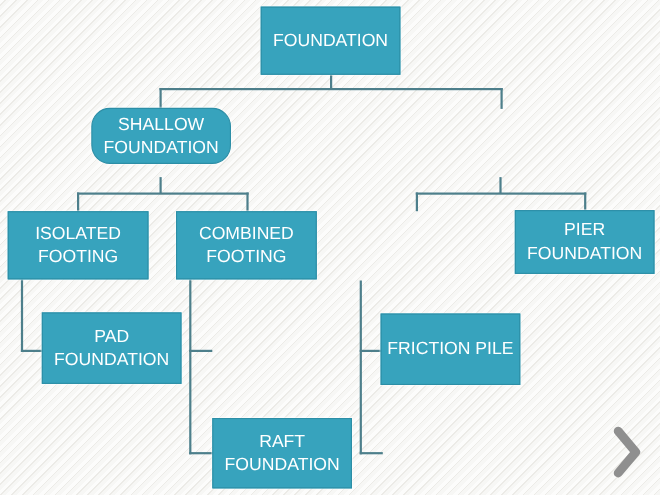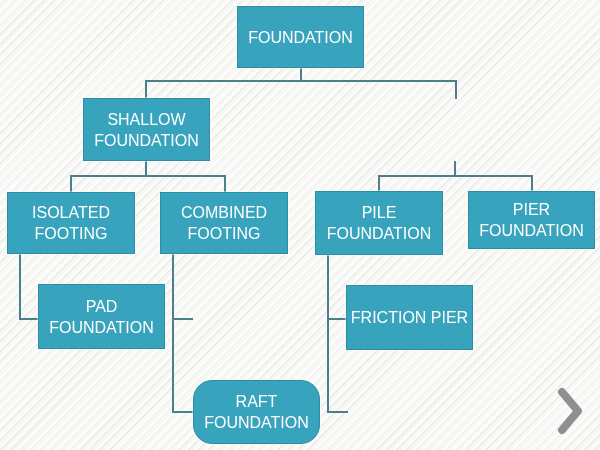--- a/index.html
+++ b/index.html
@@ -30,30 +30,30 @@
     align-items: center;
     justify-content: center;
     text-align: center;
     font-size: 16px;
     line-height: 21px;
     padding: 2px;
   }
   .node span { display: block; width: 100%; }
 
   #n-foundation { left: 237px; top: 6px;   width: 127px; height: 62px; }
-  #n-shallow    { left: 83px;  top: 98px;  width: 127px; height: 63px; }
+  #n-shallow    { left: 83px;  top: 98px;  width: 127px; height: 51px; border-radius: 17px; }
   #n-deep       { left: 392px; top: 98px;  width: 127px; height: 63px; }
   #n-isolated   { left: 7px;   top: 192px; width: 128px; height: 62px; }
   #n-combined   { left: 160px; top: 192px; width: 128px; height: 62px; }
   #n-pile       { left: 315px; top: 191px; width: 128px; height: 64px; }
   #n-pier       { left: 468px; top: 191px; width: 127px; height: 58px; }
   #n-pad        { left: 38px;  top: 284px; width: 127px; height: 65px; }
   #n-strip      { left: 192px; top: 285px; width: 128px; height: 64px; }
   #n-friction   { left: 346px; top: 285px; width: 127px; height: 65px; }
-  #n-raft       { left: 193px; top: 380px; width: 127px; height: 64px; border-radius: 19px; }
+  #n-raft       { left: 193px; top: 380px; width: 127px; height: 64px; }
   #n-load       { left: 347px; top: 380px; width: 127px; height: 64px; }
 
   
   .conn { position: absolute; background: #4d7f8b; }
   .conn.v { width: 2px; }
   .conn.h { height: 2px; }
 
   #c1  { left: 300px; top: 68px;  height: 13px; }
   #c2  { left: 145px; top: 80px;  width: 312px; }
   #c3  { left: 145px; top: 80px;  height: 19px; }
@@ -128,31 +128,28 @@
   </div>
   <div class="node" id="n-shallow">
     <span>SHALLOW FOUNDATION</span>
   </div>
   <div class="node" id="n-isolated">
     <span>ISOLATED FOOTING</span>
   </div>
   <div class="node" id="n-combined">
     <span>COMBINED FOOTING</span>
   </div>
-  <div class="node" id="n-pile">
-    <span>PILE FOUNDATION</span>
-  </div>
   <div class="node" id="n-pier">
     <span>PIER FOUNDATION</span>
   </div>
   <div class="node" id="n-pad">
     <span>PAD FOUNDATION</span>
   </div>
   <div class="node" id="n-friction">
-    <span>FRICTION PIER</span>
+    <span>FRICTION PILE</span>
   </div>
   <div class="node" id="n-raft">
     <span>RAFT FOUNDATION</span>
   </div>
 
   <button class="next-btn">
     <svg width="28" height="48" viewBox="0 0 28 48" aria-hidden="true">
       <path d="M5 5 L21 24 L5 43" fill="none" stroke="#8f8f8f" stroke-width="8" stroke-linecap="round" stroke-linejoin="round"></path>
     </svg>
   </button>

